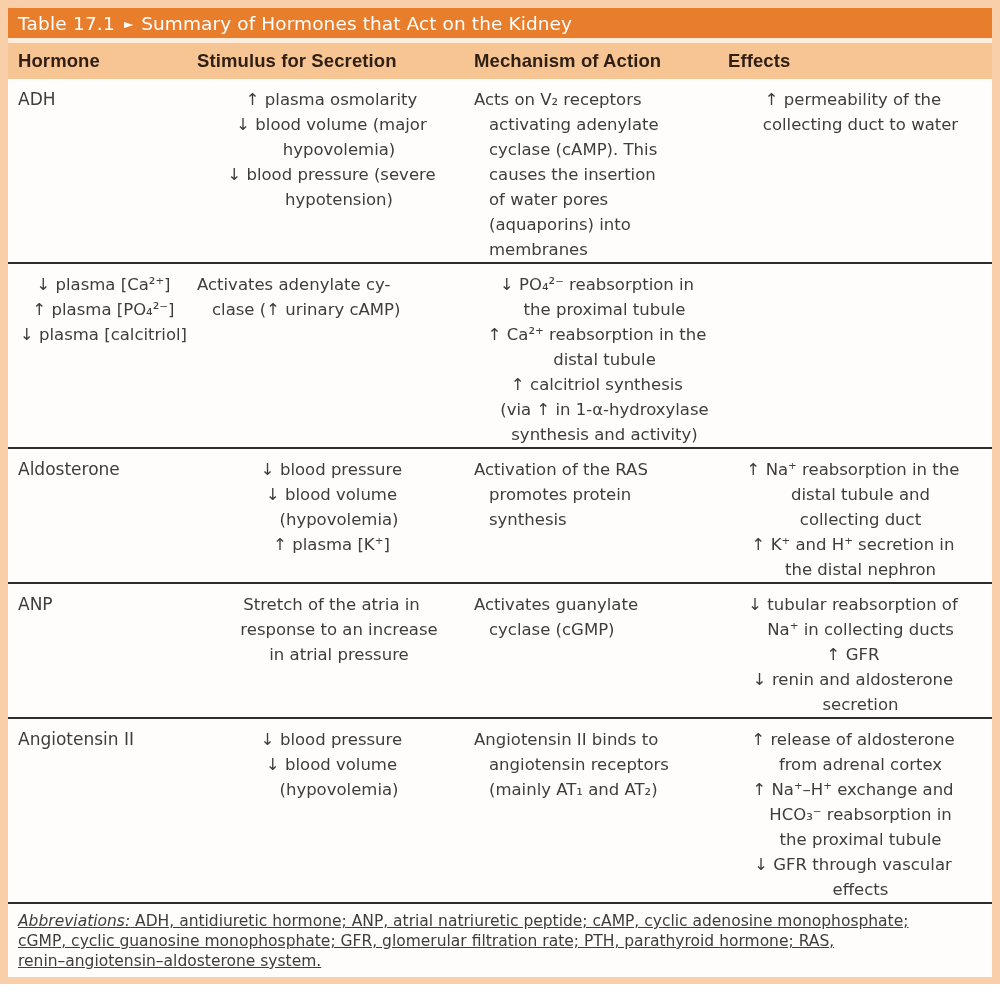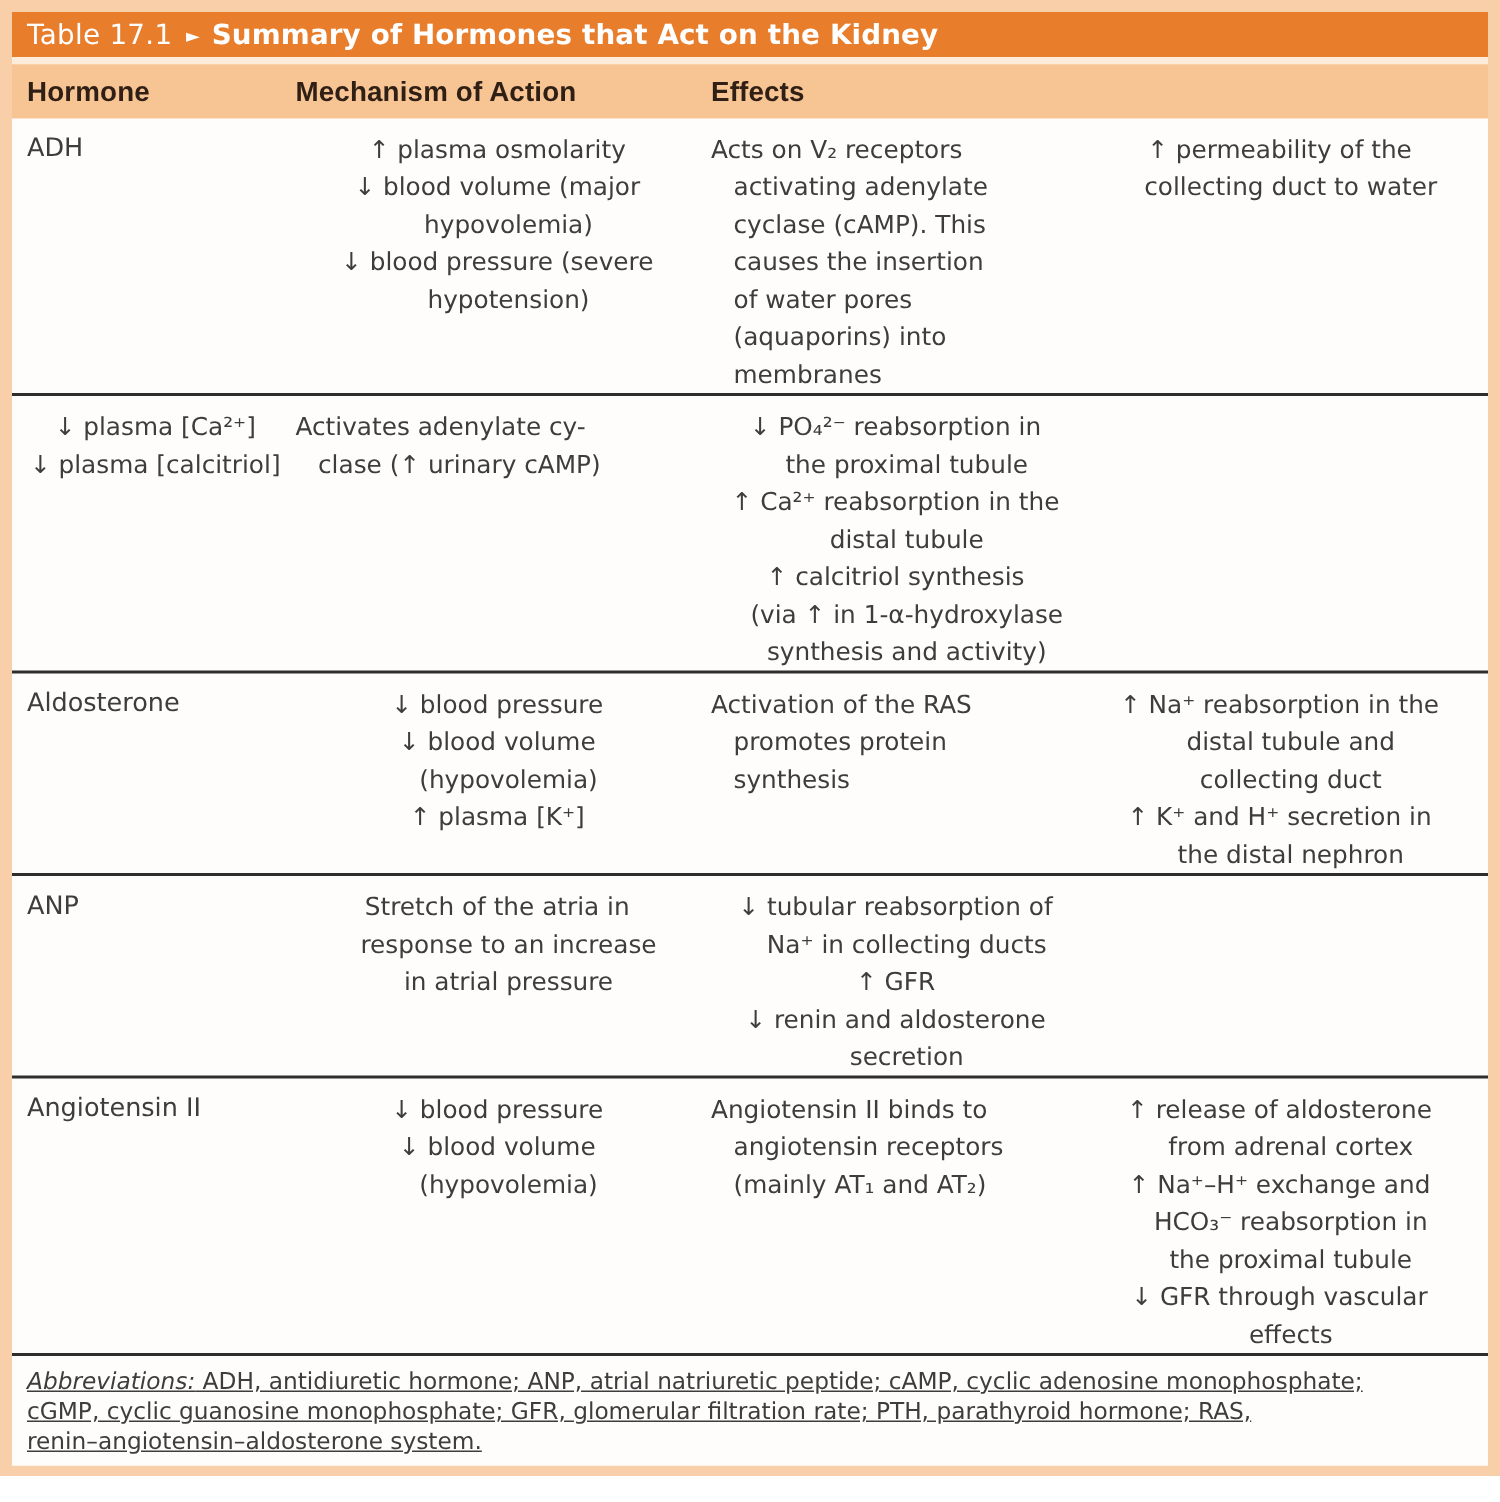--- a/index.html
+++ b/index.html
@@ -31,21 +31,21 @@
     background:var(--title-bar);
     color:var(--title-text);
     display:flex;
     align-items:center;
     padding-left:10px;
     font-size:18.5px;
     white-space:nowrap;
   }
   .title-prefix{font-weight:400;letter-spacing:.2px;}
   .title-arrow{font-size:12px;margin:0 8px 0 9px;position:relative;top:1px;}
-  .title-main{font-weight:700;letter-spacing:.1px;}
+  .title-main{font-weight:400;letter-spacing:.1px;}
 
   .gap-strip{height:5px;background:var(--gap-strip);}
 
   
   .grid{
     display:grid;
     grid-template-columns:179px 277px 254px 1fr;
     padding-left:10px;
     padding-right:6px;
   }
@@ -118,20 +118,21 @@
   <div class="title-bar">
     <span class="title-prefix">Table 17.1</span>
     <span class="title-arrow">►</span>
     <span class="title-main">Summary of Hormones that Act on the Kidney</span>
   </div>
 
   <div class="gap-strip"></div>
 
   <div class="header-row grid">
     <div class="col-h">Hormone</div>
+    <div class="col-h">Stimulus for Secretion</div>
     <div class="col-h">Mechanism of Action</div>
     <div class="col-h">Effects</div>
   </div>
 
   <div class="body">
 
     <section class="row grid">
       <div class="cell hormone">ADH</div>
       <ul class="cell list">
         <li>↑ plasma osmolarity</li>
@@ -149,20 +150,21 @@
 membranes</div>
       <ul class="cell list">
         <li>↑ permeability of the
 collecting duct to water</li>
       </ul>
     </section>
 
     <section class="row grid">
       <ul class="cell list">
         <li>↓ plasma [Ca²⁺]</li>
+        <li>↑ plasma [PO₄²⁻]</li>
         <li>↓ plasma [calcitriol]</li>
       </ul>
       <div class="cell hang">Activates adenylate cy-
 clase (↑ urinary cAMP)</div>
       <ul class="cell list">
         <li>↓ PO₄²⁻ reabsorption in
 the proximal tubule</li>
         <li>↑ Ca²⁺ reabsorption in the
 distal tubule</li>
         <li>↑ calcitriol synthesis
@@ -191,20 +193,22 @@
       </ul>
     </section>
 
     <section class="row grid">
       <div class="cell hormone">ANP</div>
       <ul class="cell list">
         <li>Stretch of the atria in
 response to an increase
 in atrial pressure</li>
       </ul>
+      <div class="cell hang">Activates guanylate
+cyclase (cGMP)</div>
       <ul class="cell list">
         <li>↓ tubular reabsorption of
 Na⁺ in collecting ducts</li>
         <li>↑ GFR</li>
         <li>↓ renin and aldosterone
 secretion</li>
       </ul>
     </section>
 
     <section class="row grid">

